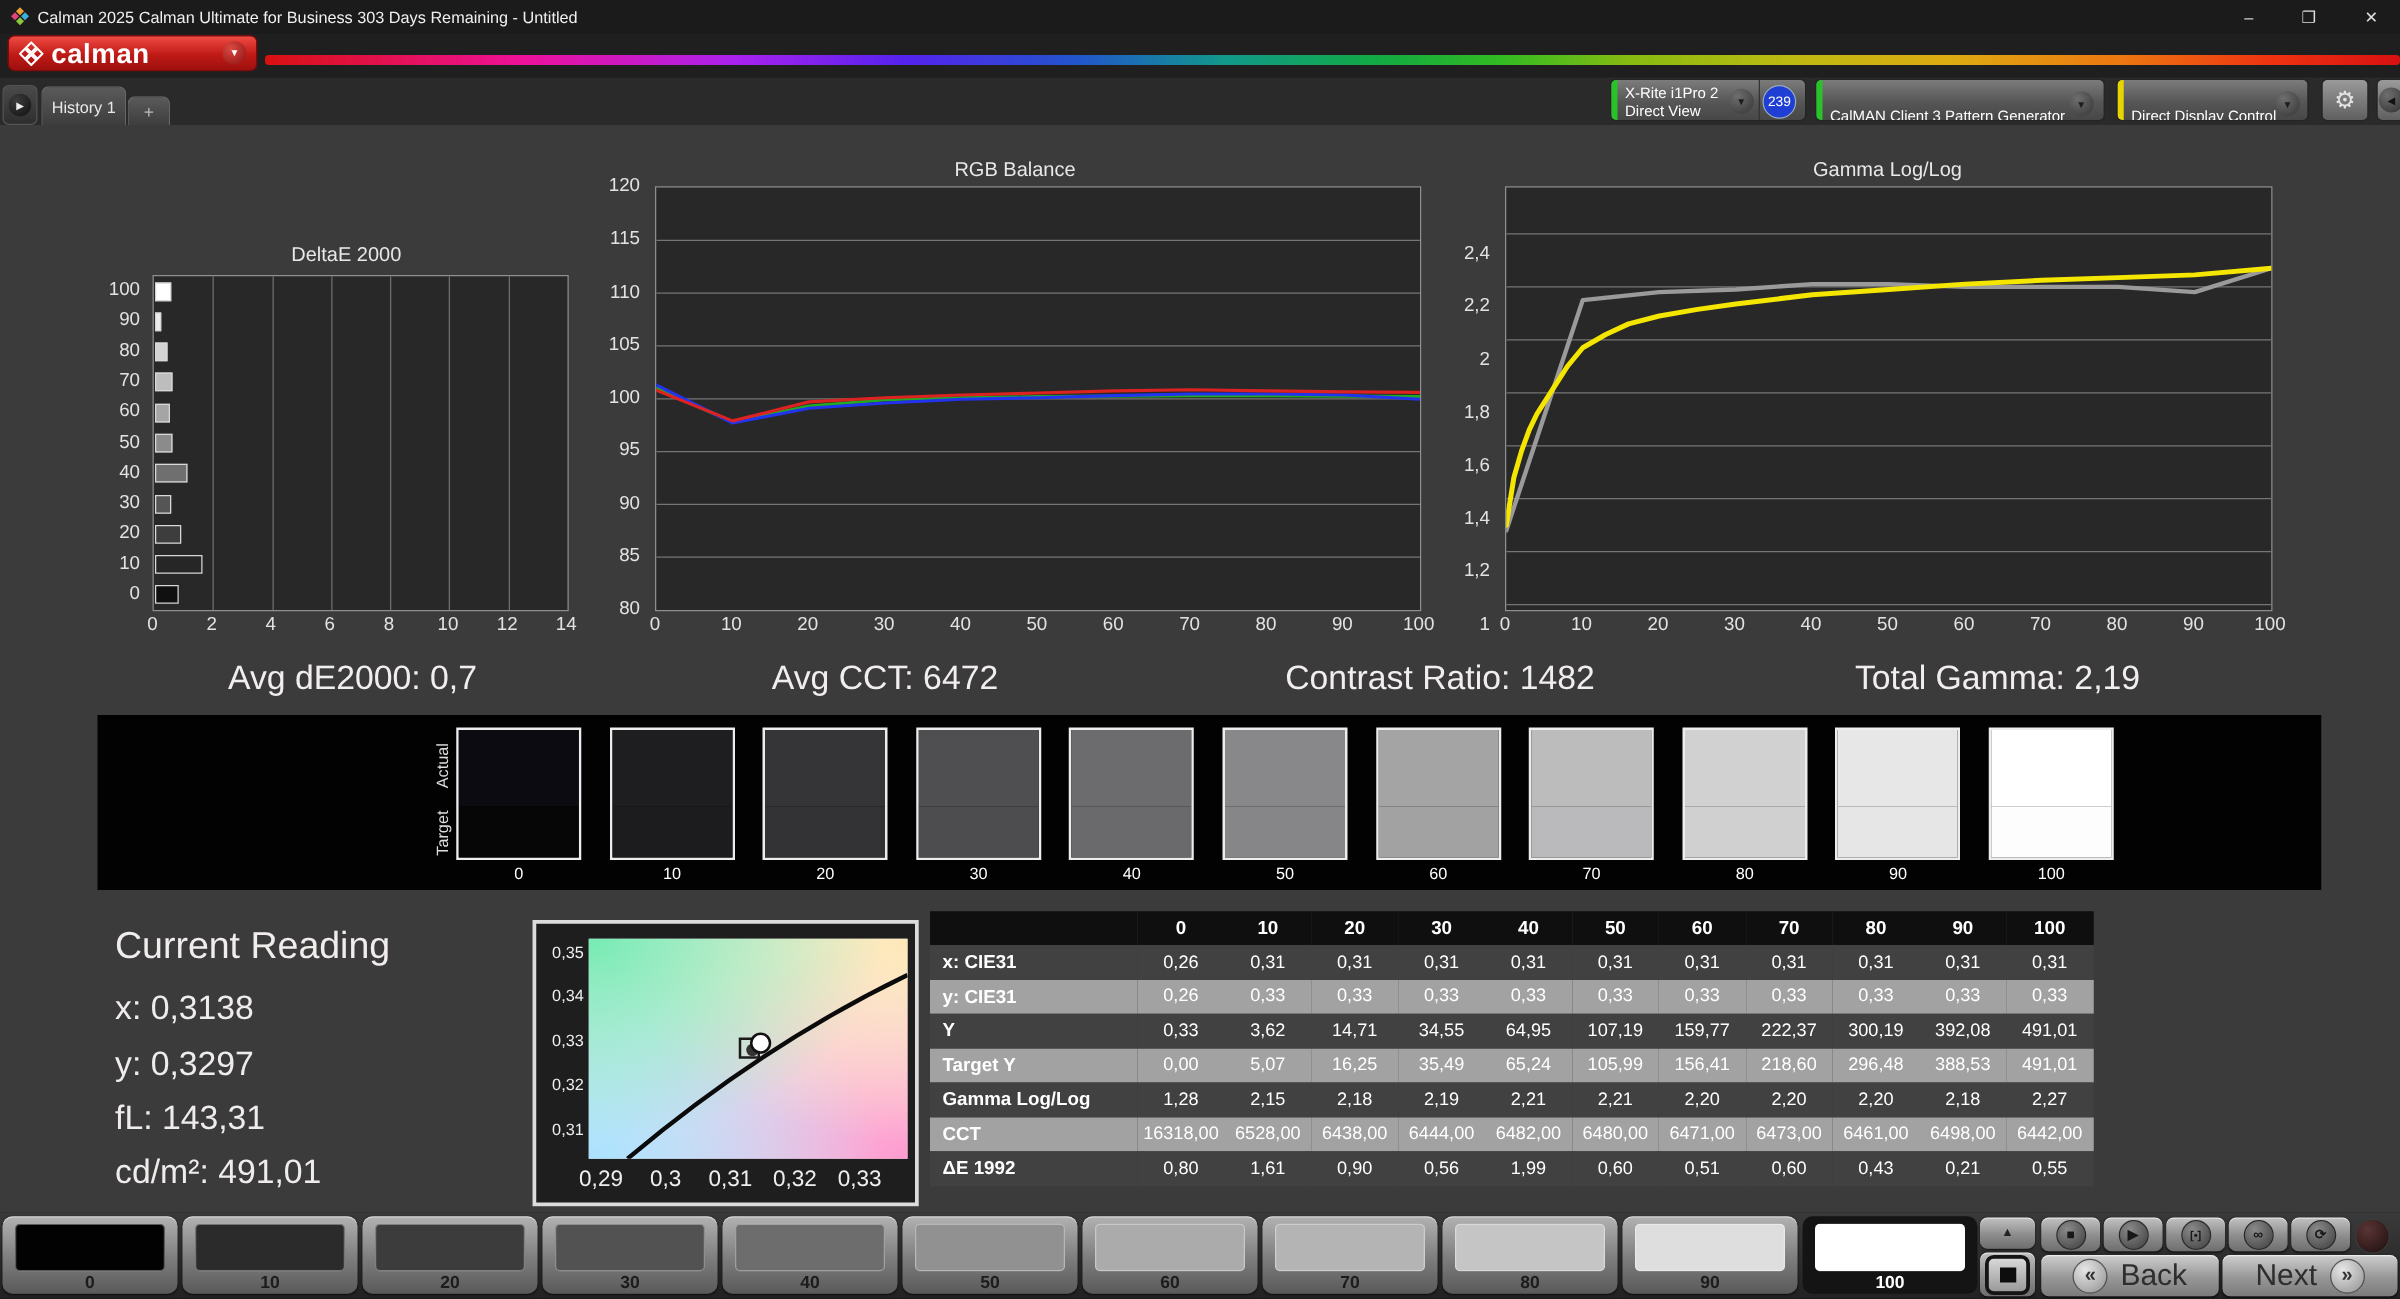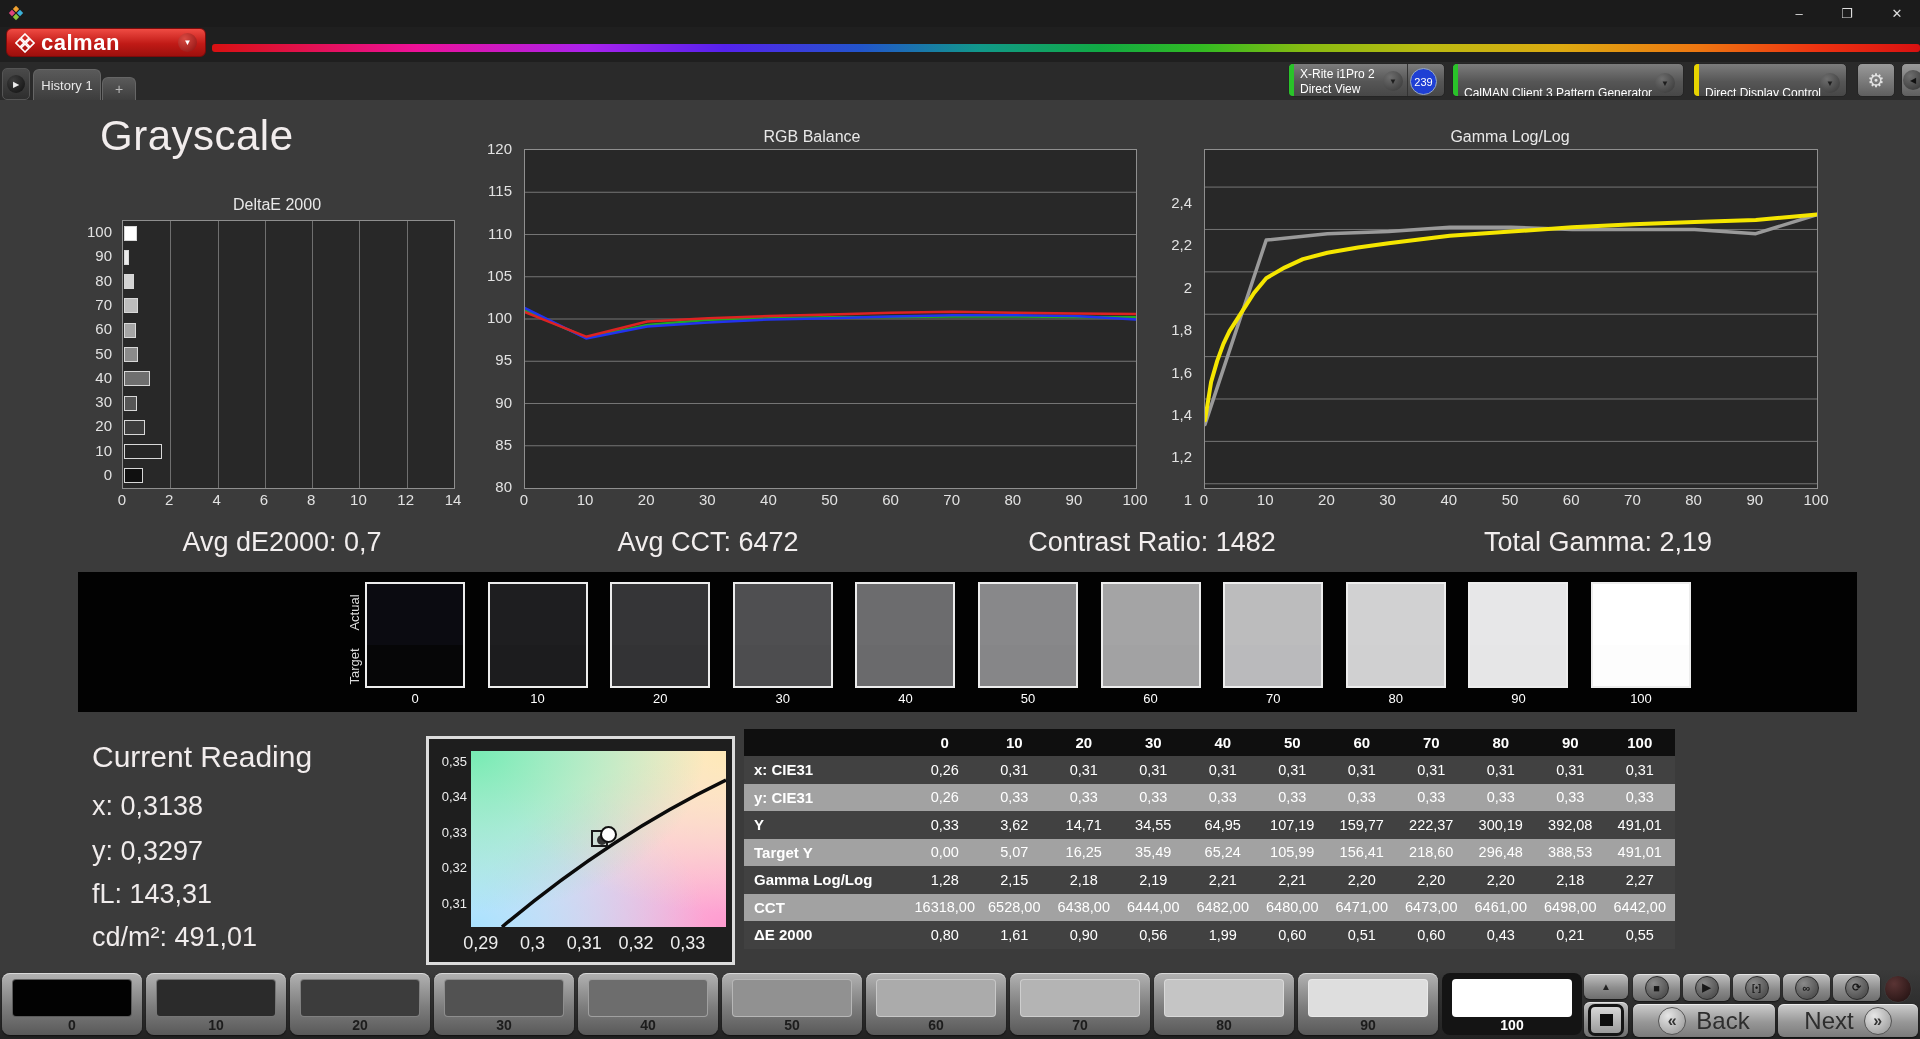--- a/index.html
+++ b/index.html
@@ -145,20 +145,21 @@
 
 <div id="root">
 
   <div class="titlebar">
     <svg class="appicon" width="16" height="16" viewBox="0 0 20 20">
       <path d="M10 1 L14 5 L10 9 L6 5 Z" fill="#f0a030"></path>
       <path d="M5 6 L9 10 L5 14 L1 10 Z" fill="#e0447c"></path>
       <path d="M15 6 L19 10 L15 14 L11 10 Z" fill="#3bb1d8"></path>
       <path d="M10 11 L14 15 L10 19 L6 15 Z" fill="#8cc63e"></path>
     </svg>
+    <span class="apptitle">Calman 2025 Calman Ultimate for Business 303 Days Remaining  - Untitled</span>
     <span class="winbtn min">–</span>
     <span class="winbtn res">❐</span>
     <span class="winbtn cls">✕</span>
   </div>
 
   <div class="brandrow">
     <div class="logo">
       <svg width="20" height="20" viewBox="0 0 20 20">
         <g fill="none" stroke="#fff" stroke-width="1.6">
           <path d="M10 1 L14 5 L10 9 L6 5 Z"></path>
@@ -202,21 +203,20 @@
   </div>
 
   <div class="sqbtn gear">
     <span>⚙</span>
   </div>
   <div class="sqbtn edgebtn">
     <span class="circ">◀</span>
   </div>
 
   <div class="main"></div>
-  <div class="pagetitle">Grayscale</div>
 
   <div class="ctitle" style="left:127px;top:196px">DeltaE 2000</div>
   <div class="abs" style="left:60px;top:220px;width:56px;height:267px" id="de-yl">
       <div class="ylab" style="top: 3.13636px;">100</div>
       <div class="ylab" style="top: 27.4091px;">90</div>
       <div class="ylab" style="top: 51.6818px;">80</div>
       <div class="ylab" style="top: 75.9545px;">70</div>
       <div class="ylab" style="top: 100.227px;">60</div>
       <div class="ylab" style="top: 124.5px;">50</div>
       <div class="ylab" style="top: 148.773px;">40</div>
@@ -504,21 +504,21 @@
       <div class="lite">6528,00</div>
       <div class="lite">6438,00</div>
       <div class="lite">6444,00</div>
       <div class="lite">6482,00</div>
       <div class="lite">6480,00</div>
       <div class="lite">6471,00</div>
       <div class="lite">6473,00</div>
       <div class="lite">6461,00</div>
       <div class="lite">6498,00</div>
       <div class="lite">6442,00</div>
-      <div class="rl dark">ΔE 2000</div>
+      <div class="rl dark">ΔE 1992</div>
       <div class="dark">0,80</div>
       <div class="dark">1,61</div>
       <div class="dark">0,90</div>
       <div class="dark">0,56</div>
       <div class="dark">1,99</div>
       <div class="dark">0,60</div>
       <div class="dark">0,51</div>
       <div class="dark">0,60</div>
       <div class="dark">0,43</div>
       <div class="dark">0,21</div>

